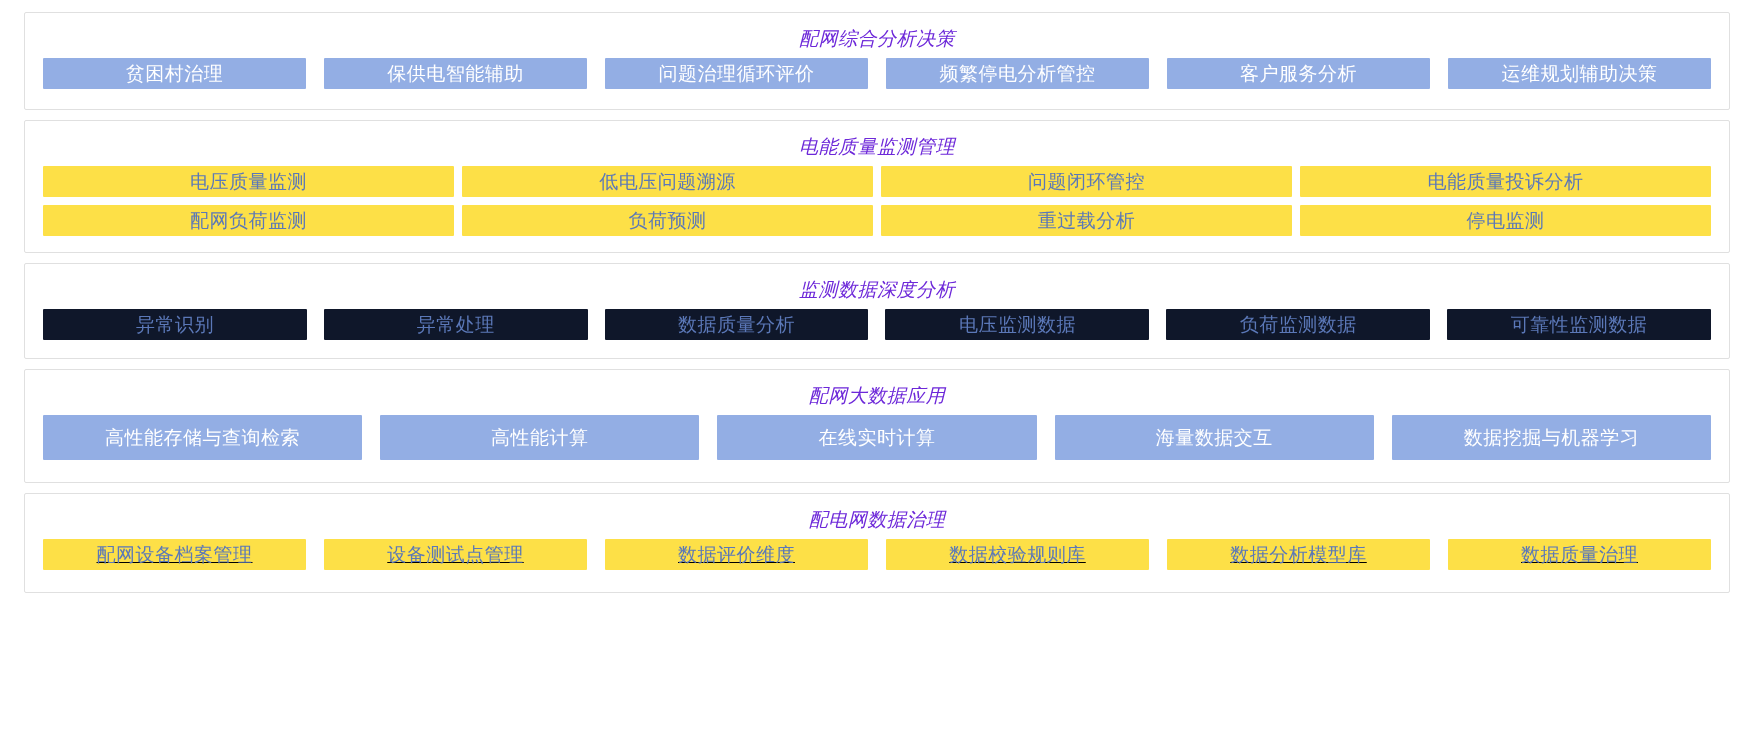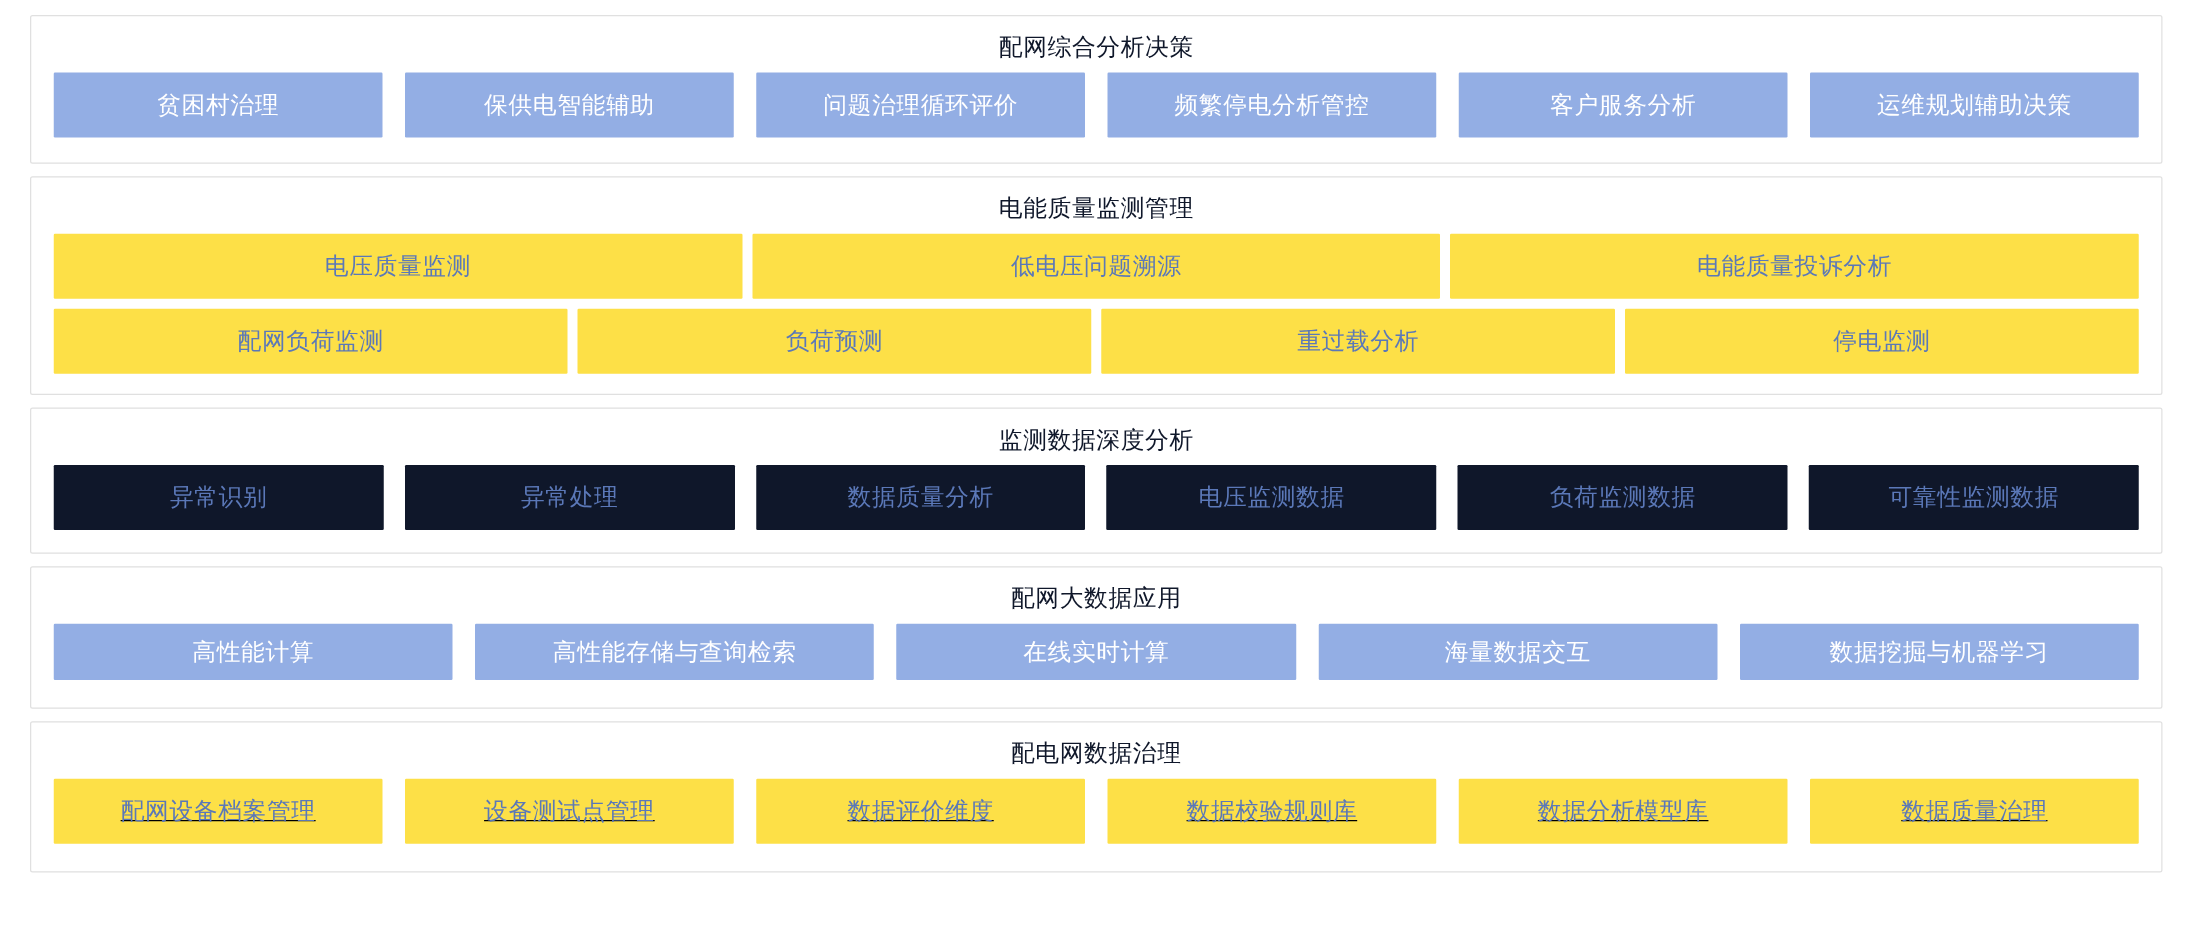--- a/index.html
+++ b/index.html
@@ -29,37 +29,38 @@
     background: #ffffff;
     width: 100%;
     margin-bottom: 10px;
     overflow: hidden;
     position: relative;
   }
 
   .panel-title {
     text-align: center;
     font-size: 19px;
-    color: #0f172a;
+    color: #6d28d9;
     line-height: 1;
     padding-top: 16px;
     padding-bottom: 10px;
     letter-spacing: 0.5px;
     font-weight: 400;
+    font-style: italic;
   }
 
   .row {
     display: flex;
     padding: 0 18px;
     box-sizing: border-box;
   }
 
   .chip {
     box-sizing: border-box;
-    height: 52px;
+    height: 31px;
     display: flex;
     align-items: center;
     justify-content: center;
     font-size: 19px;
     letter-spacing: 0.5px;
     white-space: nowrap;
     border-radius: 1px;
   }
 
   
@@ -115,20 +116,21 @@
       <div class="chip solid">客户服务分析</div>
       <div class="chip solid">运维规划辅助决策</div>
     </div>
   </div>
 
   <div class="panel">
     <div class="panel-title">电能质量监测管理</div>
     <div class="row s2">
       <div class="chip lavender">电压质量监测</div>
       <div class="chip lavender">低电压问题溯源</div>
+      <div class="chip lavender">问题闭环管控</div>
       <div class="chip lavender">电能质量投诉分析</div>
     </div>
     <div class="row s2 last">
       <div class="chip lavender">配网负荷监测</div>
       <div class="chip lavender">负荷预测</div>
       <div class="chip lavender">重过载分析</div>
       <div class="chip lavender">停电监测</div>
     </div>
   </div>
 
@@ -140,22 +142,22 @@
       <div class="chip mint">数据质量分析</div>
       <div class="chip mint">电压监测数据</div>
       <div class="chip mint">负荷监测数据</div>
       <div class="chip mint">可靠性监测数据</div>
     </div>
   </div>
 
   <div class="panel clip-bottom">
     <div class="panel-title">配网大数据应用</div>
     <div class="row s4">
+      <div class="chip solid">高性能存储与查询检索</div>
       <div class="chip solid">高性能计算</div>
-      <div class="chip solid">高性能存储与查询检索</div>
       <div class="chip solid">在线实时计算</div>
       <div class="chip solid">海量数据交互</div>
       <div class="chip solid">数据挖掘与机器学习</div>
     </div>
   </div>
 
   <div class="panel clip-bottom">
     <div class="panel-title">配电网数据治理</div>
     <div class="row s5">
       <div class="chip lavender">配网设备档案管理</div>

